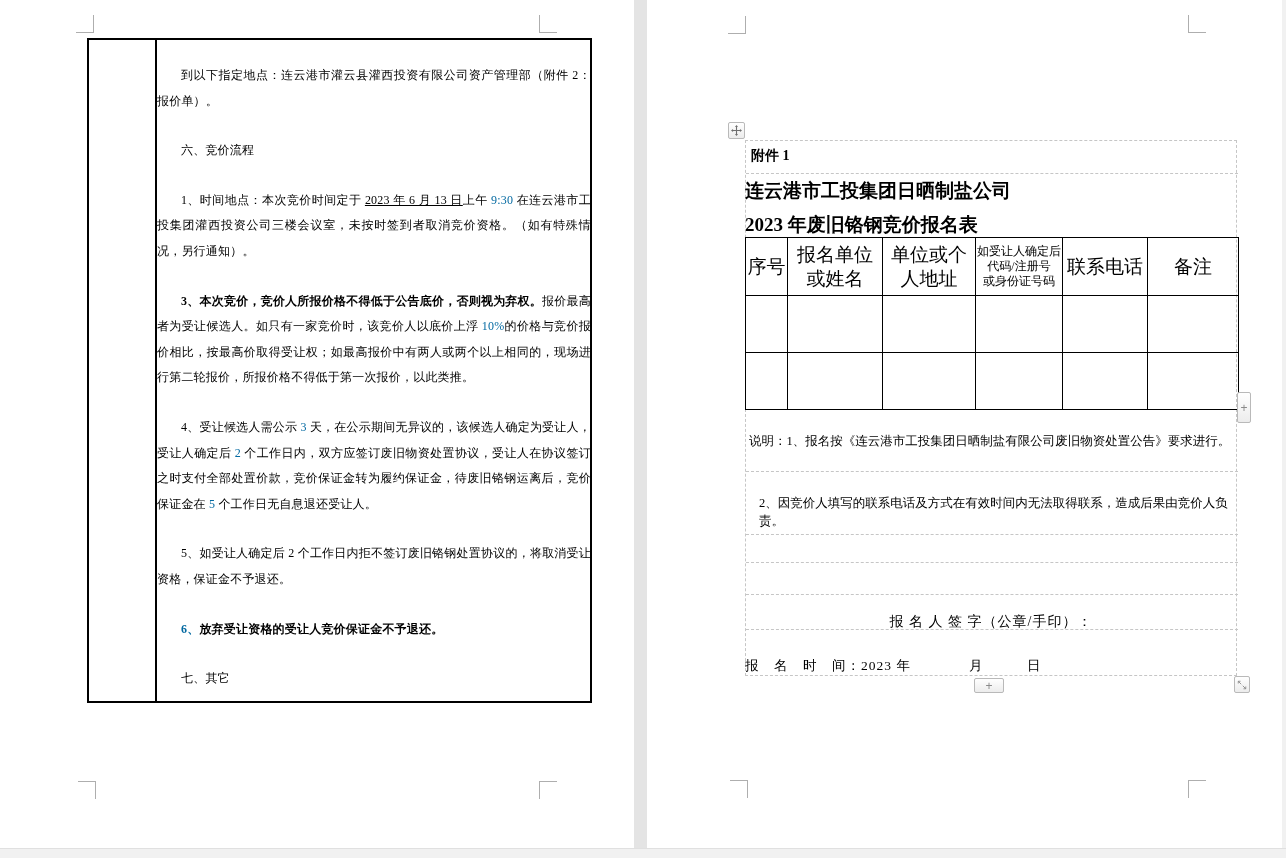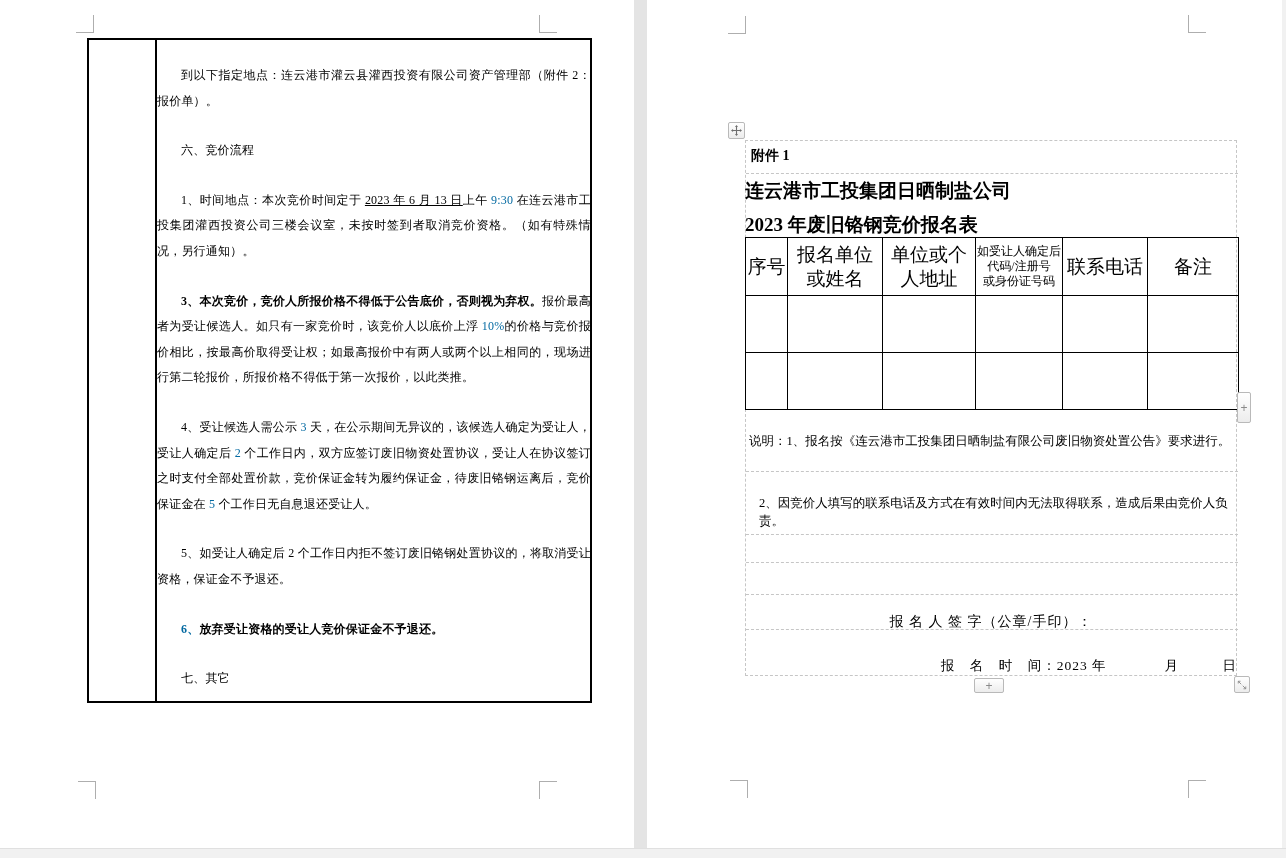--- a/index.html
+++ b/index.html
@@ -42,21 +42,21 @@
   #sign-table th, #sign-table td { border:1.5px solid #000; font-weight:normal;
     text-align:center; vertical-align:middle; font-size:19px; white-space:pre-line; line-height:1.25; }
   #sign-table thead th { height:58px; }
   #sign-table tbody td { height:57px; }
   #sign-table th.small { font-size:12px; }
 
   .note { font-size:12.5px; line-height:18px; }
   #note-1 { left:749px; top:432px; width:486px; }
   #note-2 { left:759px; top:494px; width:478px; }
   #signature-line { left:745px; top:569px; width:492px; text-align:center; font-size:14px; letter-spacing:1px;margin-top:44px; }
-  #date-line { left:745px; top:657px; width:492px; text-align:right; font-size:13.5px; letter-spacing:1px; }
+  #date-line { left:745px; top:657px; width:492px; text-align:left; font-size:13.5px; letter-spacing:1px; }
 
   
   .ctl { border:1px solid #b9b9b9; background:linear-gradient(#ffffff,#ececec);
     border-radius:2px; color:#8a8a8a; display:flex; align-items:center; justify-content:center;
     font-family:"Liberation Sans","DejaVu Sans",sans-serif; }
   #move-handle { left:728px; top:122px; width:17px; height:17px; }
   #plus-right  { left:1237px; top:392px; width:14px; height:31px; font-size:12px; }
   #plus-bottom { left:974px;  top:678px; width:30px; height:15px; font-size:12px; }
   #resize-handle { left:1234px; top:676px; width:16px; height:17px; }
 </style>

